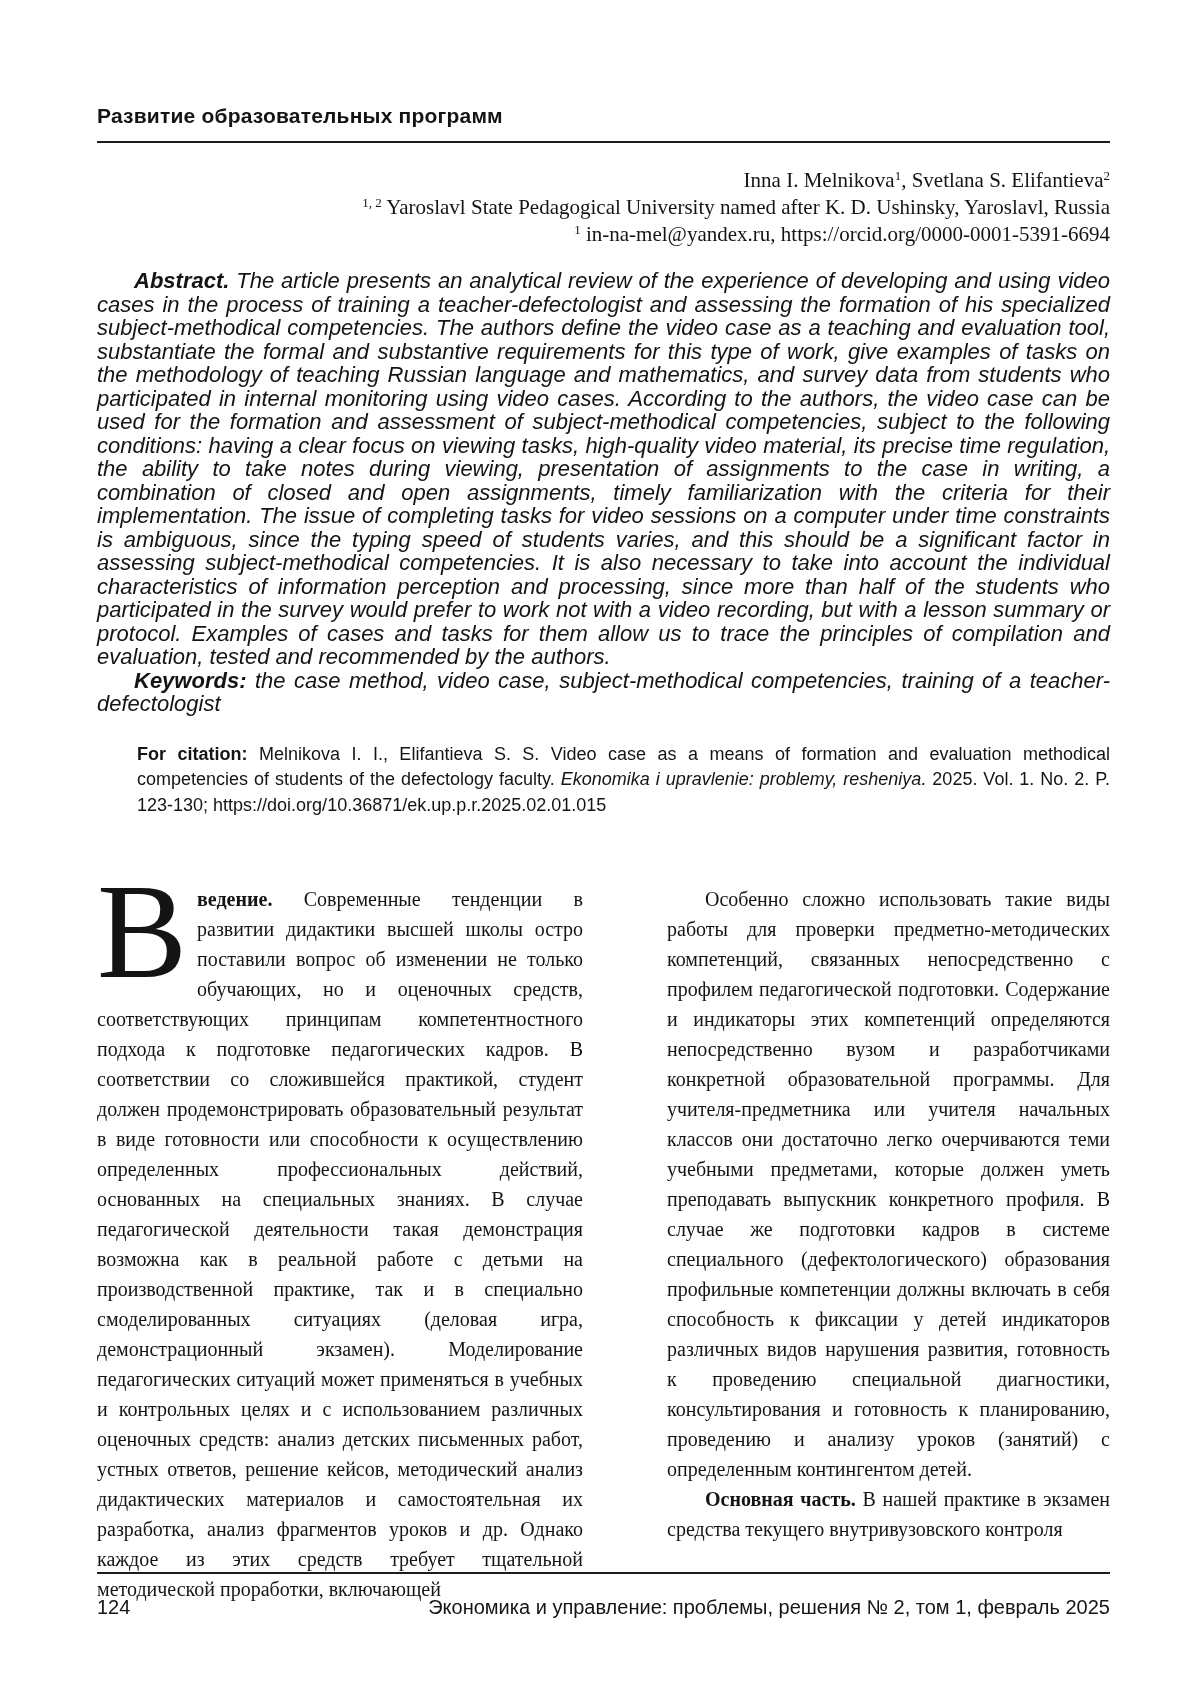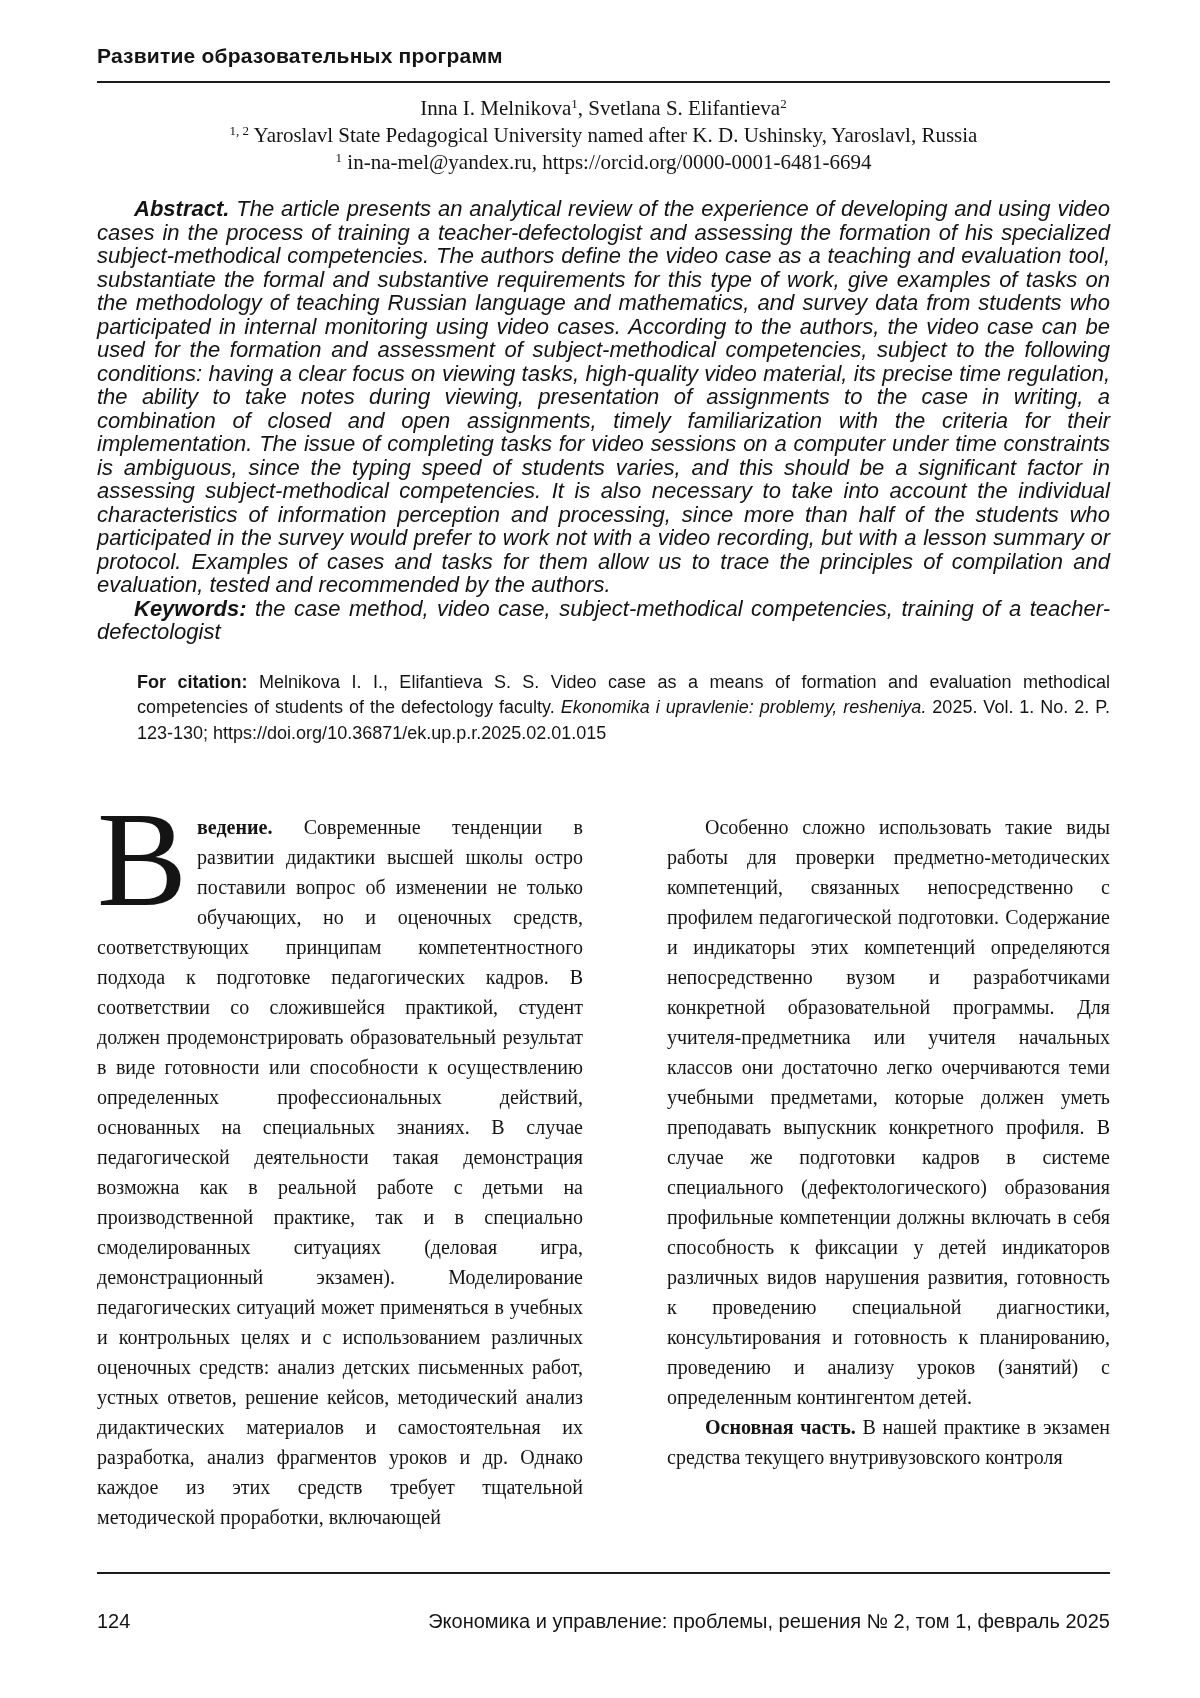--- a/index.html
+++ b/index.html
@@ -3,38 +3,38 @@
 <meta charset="utf-8">
 <style>
   html, body { margin: 0; padding: 0; background: #e9e9e9; }
   .page {
     width: 1200px;
     height: 1698px;
     margin: 0 auto;
     background: #ffffff;
     color: #141414;
     box-sizing: border-box;
-    padding: 44px 90px 0 97px;
+    padding: 104px 90px 0 97px;
     position: relative;
     font-family: "Liberation Serif", serif;
     overflow: hidden;
   }
   
   .running-head {
     font-family: "Liberation Sans", sans-serif;
     font-weight: bold;
     font-size: 21px;
     letter-spacing: 0.2px;
   }
   .head-rule { height: 2px; background: #1c1c1c; margin-top: 13px; }
 
   
   .authors {
-    text-align: center;
-    margin-top: 12px;
+    text-align: right;
+    margin-top: 24px;
     font-size: 21px;
     line-height: 27px;
   }
   .authors .sup, .sup {
     font-size: 13px;
     position: relative;
     top: -7px;
     line-height: 0;
   }
 
@@ -87,36 +87,36 @@
   
   .page-footer {
     position: absolute;
     left: 97px;
     right: 90px;
     top: 1572px;
     font-family: "Liberation Sans", sans-serif;
     font-size: 20px;
   }
   .footer-rule { height: 2px; background: #1c1c1c; }
-  .footer-row { display: flex; justify-content: space-between; margin-top: 36px; }
+  .footer-row { display: flex; justify-content: space-between; margin-top: 22px; }
 </style>
 </head>
 <body>
 
 <div class="page">
 
   <header>
     <div class="running-head">Развитие образовательных программ</div>
     <div class="head-rule"></div>
   </header>
 
   <section class="authors">
     <div><span>Inna I. Melnikova</span><span class="sup">1</span><span>, Svetlana S. Elifantieva</span><span class="sup">2</span></div>
     <div><span class="sup">1, 2</span><span> Yaroslavl State Pedagogical University named after K. D. Ushinsky, Yaroslavl, Russia</span></div>
-    <div><span class="sup">1</span><span> in-na-mel@yandex.ru, https://orcid.org/0000-0001-6481-6694</span></div>
+    <div><span class="sup">1</span><span> in-na-mel@yandex.ru, https://orcid.org/0000-0001-5391-6694</span></div>
   </section>
 
   <section class="abstract-block">
     <p><span class="lead-bi">Abstract.</span><span> The article presents an analytical review of the experience of developing and using video cases in the process of training a teacher-defectologist and assessing the formation of his specialized subject-methodical competencies. The authors define the video case as a teaching and evaluation tool, substantiate the formal and substantive requirements for this type of work, give examples of tasks on the methodology of teaching Russian language and mathematics, and survey data from students who participated in internal monitoring using video cases. According to the authors, the video case can be used for the formation and assessment of subject-methodical competencies, subject to the following conditions: having a clear focus on viewing tasks, high-quality video material, its precise time regulation, the ability to take notes during viewing, presentation of assignments to the case in writing, a combination of closed and open assignments, timely familiarization with the criteria for their implementation. The issue of completing tasks for video sessions on a computer under time constraints is ambiguous, since the typing speed of students varies, and this should be a significant factor in assessing subject-methodical competencies. It is also necessary to take into account the individual characteristics of information perception and processing, since more than half of the students who participated in the survey would prefer to work not with a video recording, but with a lesson summary or protocol. Examples of cases and tasks for them allow us to trace the principles of compilation and evaluation, tested and recommended by the authors.</span></p>
     <p><span class="lead-bi">Keywords:</span><span> the case method, video case, subject-methodical competencies, training of a teacher-defectologist</span></p>
   </section>
 
   <section class="citation">
     <span class="label">For citation:</span><span> Melnikova I. I., Elifantieva S. S. Video case as a means of formation and evaluation methodical competencies of students of the defectology faculty. </span><span class="journal">Ekonomika i upravlenie: problemy, resheniya.</span><span> 2025. Vol. 1. No. 2. P. 123-130; https://doi.org/10.36871/ek.up.p.r.2025.02.01.015</span>
   </section>

